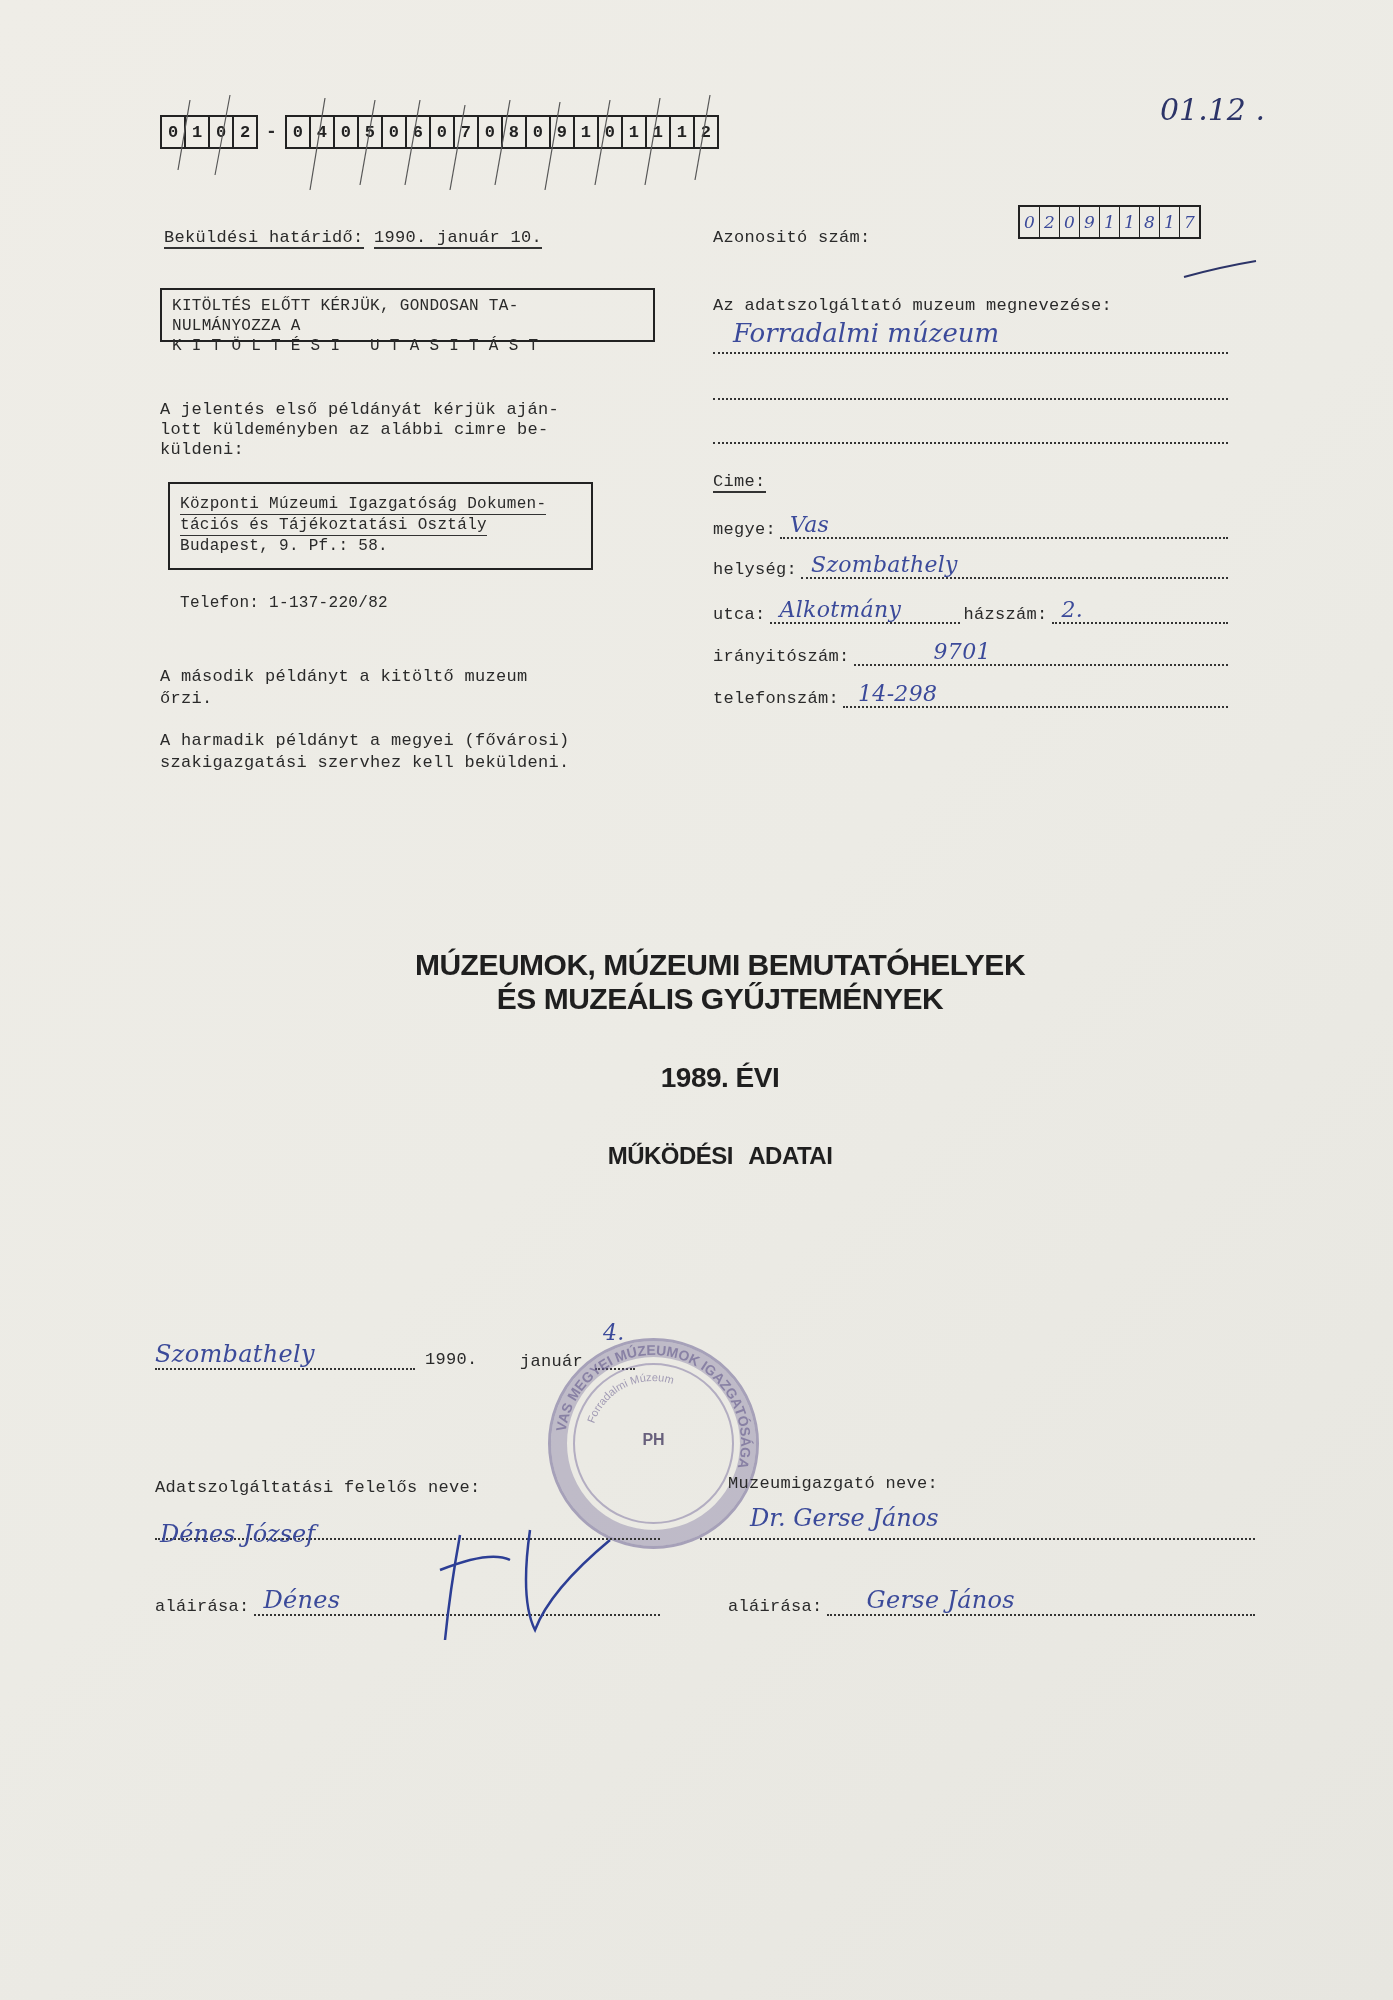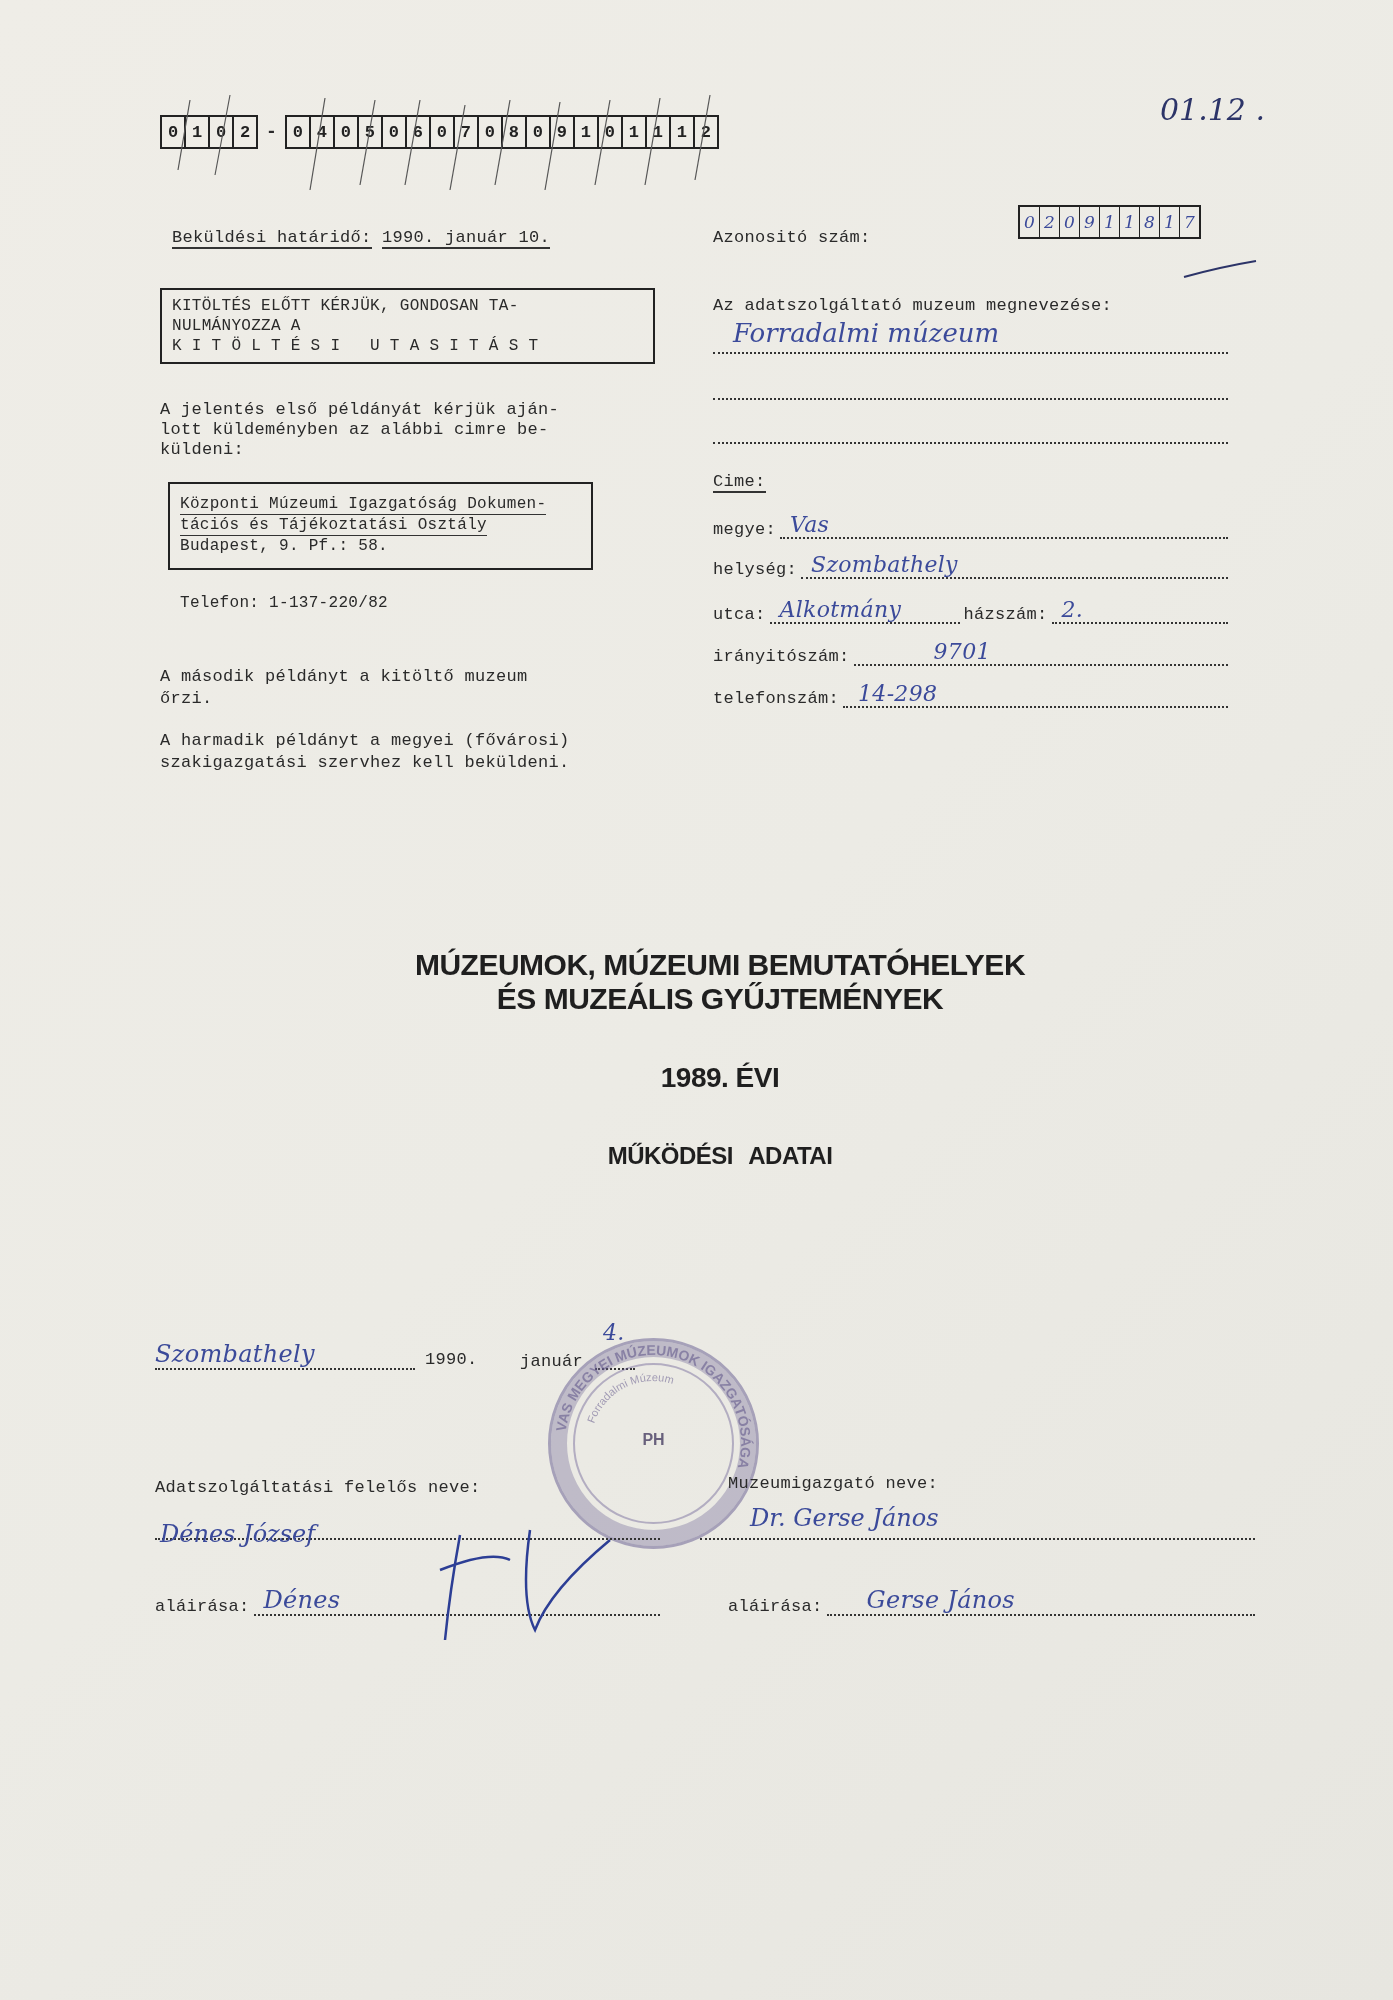--- a/index.html
+++ b/index.html
@@ -105,21 +105,21 @@
     <path d="M305 15 L290 100" stroke="#555" stroke-width="1.2" fill="none"></path>
     <path d="M350 10 L335 95" stroke="#555" stroke-width="1.2" fill="none"></path>
     <path d="M400 12 L385 100" stroke="#555" stroke-width="1.2" fill="none"></path>
     <path d="M450 10 L435 95" stroke="#555" stroke-width="1.2" fill="none"></path>
     <path d="M500 8 L485 95" stroke="#555" stroke-width="1.2" fill="none"></path>
     <path d="M550 5 L535 90" stroke="#555" stroke-width="1.2" fill="none"></path>
   </svg>
 
   <div class="abs hand-dark" style="left:1160px; top:92px; font-size:30px; color:#2c3468;">01.12 .</div>
 
-  <div class="abs mono" style="left:172px; top:228px;">
+  <div class="abs mono" style="left:164px; top:228px;">
     <span style="border-bottom:2px solid #333;">Beküldési határidő:</span>
     <span style="border-bottom:2px solid #333;">1990. január 10.</span>
   </div>
 
   <div class="abs mono" style="left:713px; top:228px;">Azonositó szám:</div>
   <div class="abs" style="left:1018px; top:205px;">
     <div class="idbox">
       <div class="cell">0</div>
       <div class="cell">2</div>
       <div class="cell">0</div>
@@ -128,21 +128,21 @@
       <div class="cell">1</div>
       <div class="cell">8</div>
       <div class="cell">1</div>
       <div class="cell">7</div>
     </div>
   </div>
   <svg class="abs" style="left:1180px; top:255px;" width="80" height="30">
     <path d="M4 22 Q40 12 76 6" stroke="#2c3468" stroke-width="2" fill="none"></path>
   </svg>
 
-  <div class="abs boxed mono" style="left:160px; top:288px; width:495px; height:76px; font-size:16px; line-height:20px;">
+  <div class="abs boxed mono" style="left:160px; top:288px; width:495px; height:54px; font-size:16px; line-height:20px;">
     <div>KITÖLTÉS ELŐTT KÉRJÜK, GONDOSAN TA-</div>
     <div>NULMÁNYOZZA A</div>
     <div style="white-space:pre;">K I T Ö L T É S I   U T A S I T Á S T</div>
   </div>
 
   <div class="abs mono" style="left:713px; top:296px;">Az adatszolgáltató muzeum megnevezése:</div>
   <div class="abs dotline" style="left:713px; top:332px; width:515px; height:20px;">
     <span class="abs hand" style="left:20px; top:-14px; font-size:26px;">Forradalmi múzeum</span>
   </div>
   <div class="abs dotline" style="left:713px; top:378px; width:515px; height:20px;"></div>

